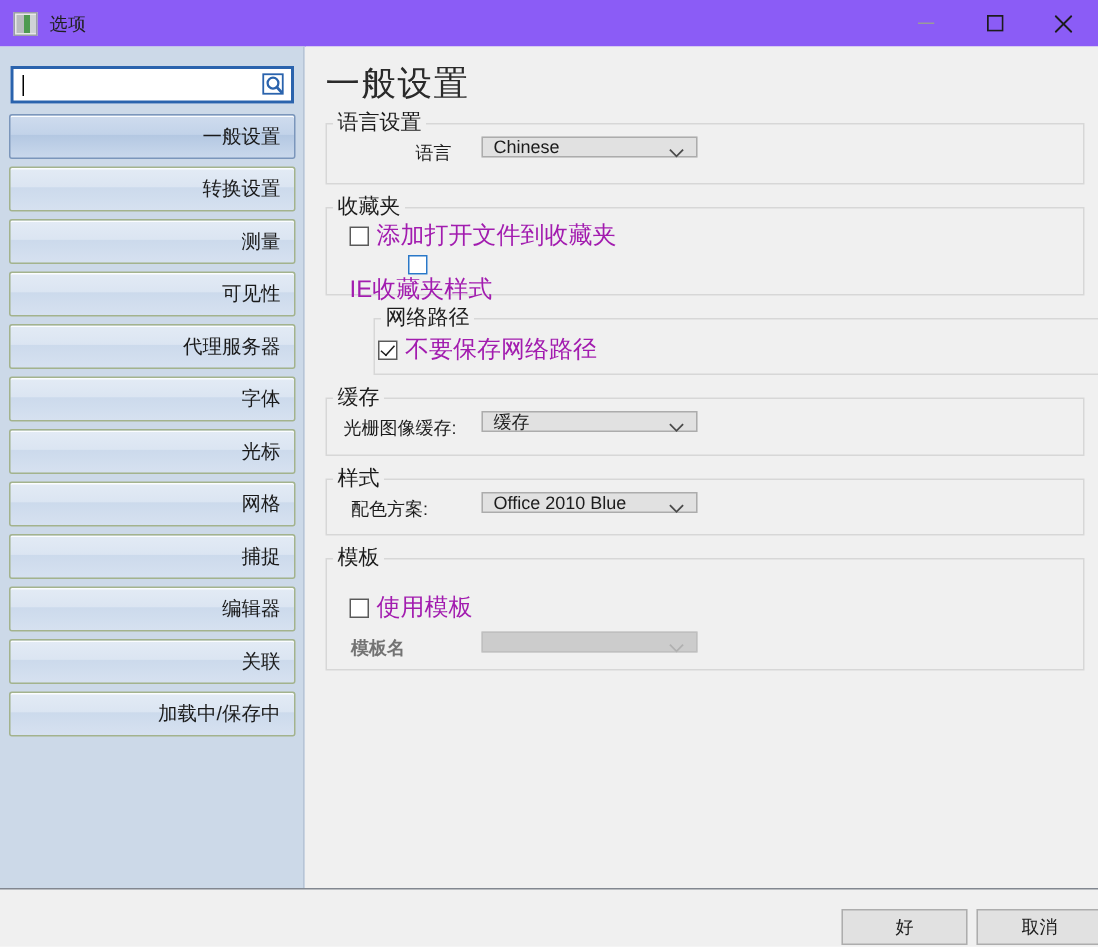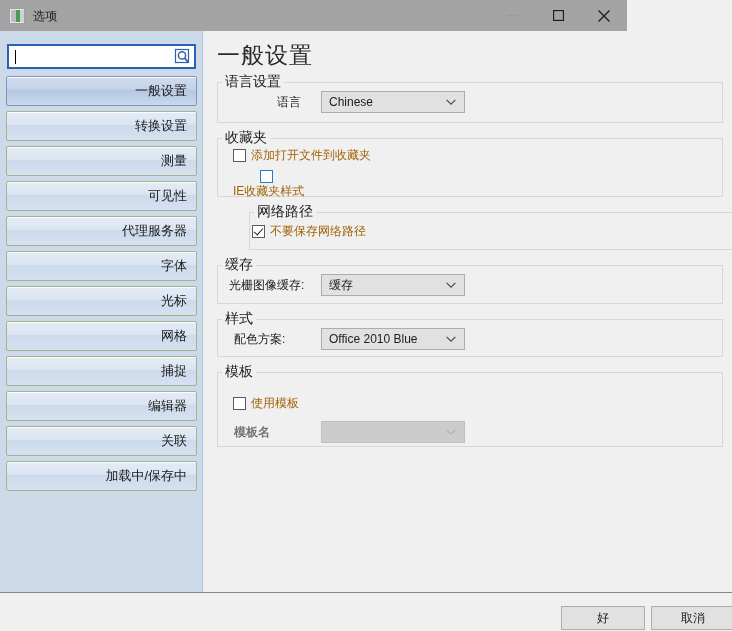--- a/index.html
+++ b/index.html
@@ -12,22 +12,22 @@
   }
   #app {
     position: relative;
     width: 732px; height: 631px;
     background: #f0f0f0;
   }
 
   
   .titlebar {
     position: absolute; left: 0; top: 0;
-    width: 627px; height: 31px;
-    background: #a3a3a3;
+    width: 732px; height: 31px;
+    background: #8b5cf6;
     display: flex; align-items: center;
   }
   .title-icon {
     width: 16px; height: 16px;
     margin-left: 9px; margin-right: 8px;
     border: 1px solid #9aa0a6;
     background: #e8e8e8;
     box-sizing: border-box;
     position: relative;
     flex: none;
@@ -141,21 +141,21 @@
     font-size: 14px; color: #1c1c1c;
     white-space: nowrap;
   }
 
   .row { position: absolute; display: flex; align-items: center; }
   .field-label { font-size: 12px; color: #1c1c1c; white-space: nowrap; }
   .field-label.disabled { color: #737373; font-weight: bold; }
 
   .combo {
     box-sizing: border-box;
-    height: 22px;
+    height: 14px;
     border: 1px solid #acacac;
     background: #e1e1e1;
     display: flex; align-items: center;
     padding-left: 7px;
     font-size: 12px; color: #1c1c1c;
     position: relative;
   }
   .combo.disabled {
     background: #cccccc; border-color: #bfbfbf; color: #9a9a9a;
   }
@@ -176,21 +176,21 @@
   .cbx.hover { border-color: #2a78c8; }
   .cbx.checked::after {
     content: "";
     position: absolute;
     left: 3px; top: 0px;
     width: 4px; height: 8px;
     border: solid #1c1c1c;
     border-width: 0 1.4px 1.4px 0;
     transform: rotate(42deg);
   }
-  .cb-label { font-size: 12px; color: #a16207; white-space: nowrap; }
+  .cb-label { font-size: 16px; color: #a21caf; white-space: nowrap; }
 
   
   .footer {
     position: absolute; left: 0; top: 592px;
     width: 732px; height: 39px;
     background: #f0f0f0;
     border-top: 1px solid #828790;
   }
   .dlg-btn {
     position: absolute; top: 13px;

